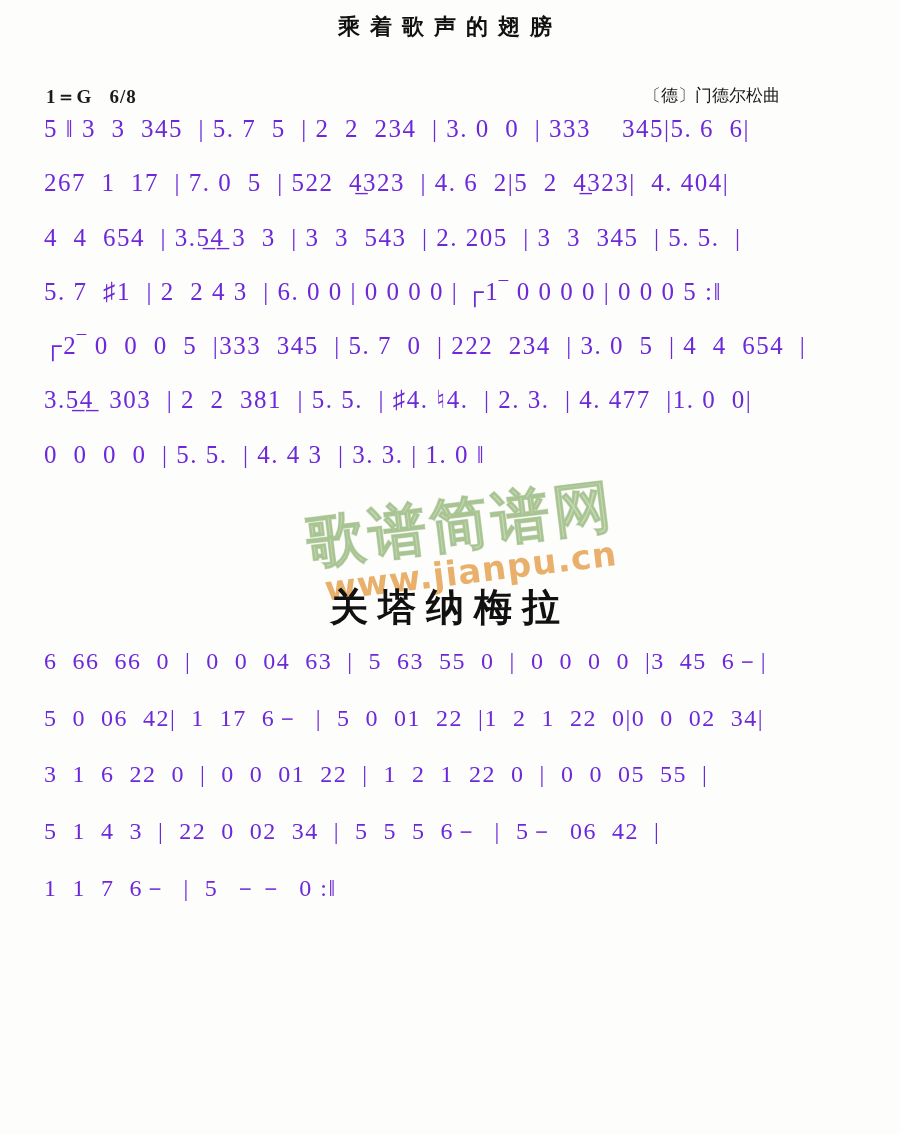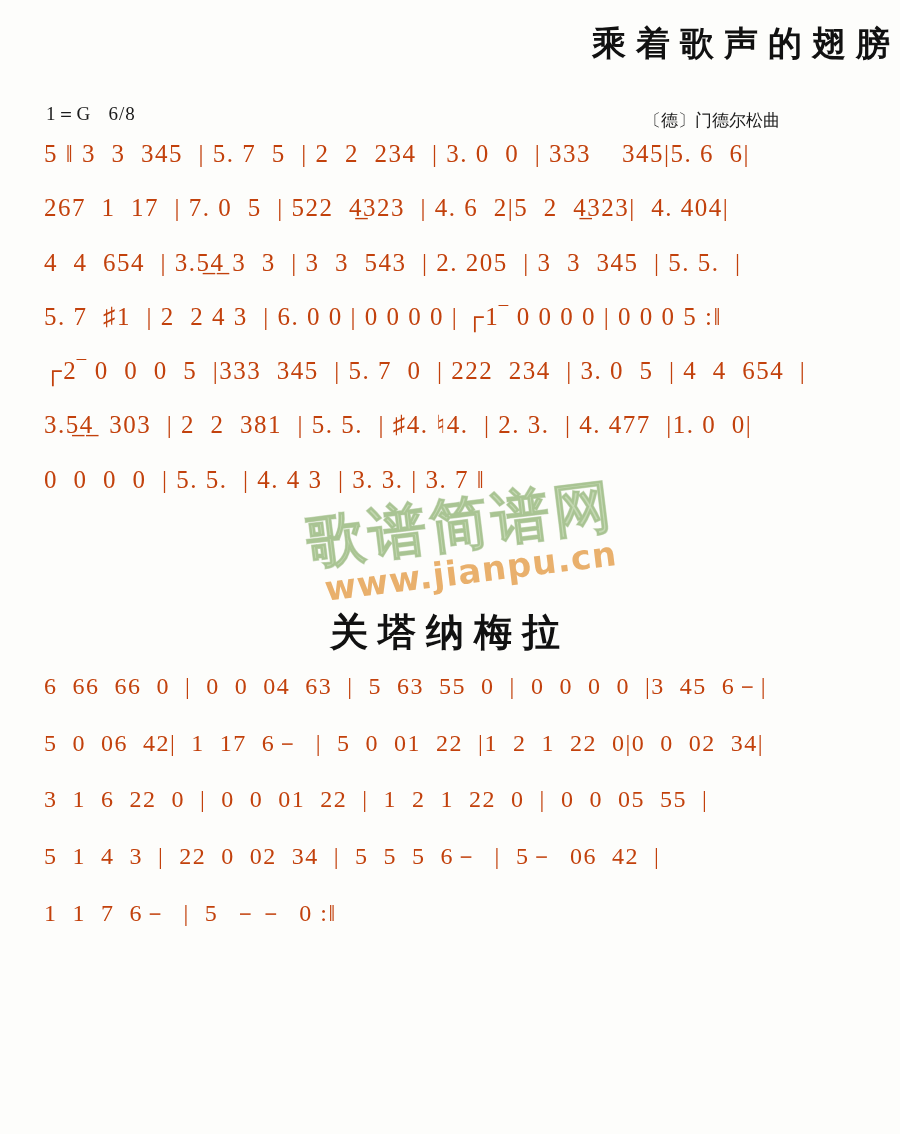--- a/index.html
+++ b/index.html
@@ -28,36 +28,37 @@
     position: relative;
     width: 900px;
   }
   .song-title {
     text-align: center;
     font-family: "DejaVu Serif", serif;
     font-weight: bold;
     letter-spacing: 10px;
     color: #111;
   }
-  #song1 .song-title { font-size: 34px; padding-top: 21px; text-align: right; }
+  #song1 .song-title { font-size: 22px; padding-top: 12px; }
   #song2 .song-title { font-size: 38px; padding-top: 14px; }
 
   .meta-row {
     position: relative;
     height: 34px;
     margin-top: 26px;
   }
   .key-sig {
     position: absolute;
     left: 46px;
-    top: 8px;
+    top: 16px;
     font-size: 19px;
     font-family: "Liberation Serif", serif;
     letter-spacing: 1px;
     white-space: pre;
+    font-weight: bold;
   }
   .composer {
     position: absolute;
     right: 120px;
     top: 16px;
     font-size: 17px;
     font-family: "DejaVu Serif", serif;
     white-space: pre;
   }
 
@@ -65,21 +66,21 @@
     margin: 0 26px 0 30px;
   }
   .line {
     position: relative;
     font-family: "Liberation Serif", serif;
     font-size: 25px;
     letter-spacing: 1.5px;
     white-space: pre;
     padding: 9px 0 9px 14px;
     line-height: 1.45;
-    color: #c2410c;
+    color: #6d28d9;
   }
   #song2 .line { font-size: 24px; padding: 11px 0 11px 14px; }
 
   
   .watermark {
     position: absolute;
     left: 300px;
     top: 480px;
     width: 420px;
     height: 150px;
@@ -126,21 +127,21 @@
       <div class="composer">〔德〕门德尔松曲</div>
     </div>
 
     <div class="staff">
       <div class="line">5 ‖ 3  3  345  | 5. 7  5  | 2  2  234  | 3. 0  0  | 333    345|5. 6  6|</div>
       <div class="line">267  1  17  | 7. 0  5  | 522  4̲323  | 4. 6  2|5  2  4̲323|  4. 404|</div>
       <div class="line">4  4  654  | 3.5̲4̲ 3  3  | 3  3  543  | 2. 205  | 3  3  345  | 5. 5.  |</div>
       <div class="line">5. 7  ♯1  | 2  2 4 3  | 6. 0 0 | 0 0 0 0 | ┌1‾ 0 0 0 0 | 0 0 0 5 :‖</div>
       <div class="line">┌2‾ 0  0  0  5  |333  345  | 5. 7  0  | 222  234  | 3. 0  5  | 4  4  654  |</div>
       <div class="line">3.5̲4̲  303  | 2  2  381  | 5. 5.  | ♯4. ♮4.  | 2. 3.  | 4. 477  |1. 0  0|</div>
-      <div class="line">0  0  0  0  | 5. 5.  | 4. 4 3  | 3. 3. | 3. 7 ‖</div>
+      <div class="line">0  0  0  0  | 5. 5.  | 4. 4 3  | 3. 3. | 1. 0 ‖</div>
     </div>
   </div>
 
   <div class="watermark">
     <div class="wm-cn">歌谱简谱网</div>
     <div class="wm-url">www.jianpu.cn</div>
   </div>
 
   <div class="gap"></div>
 

